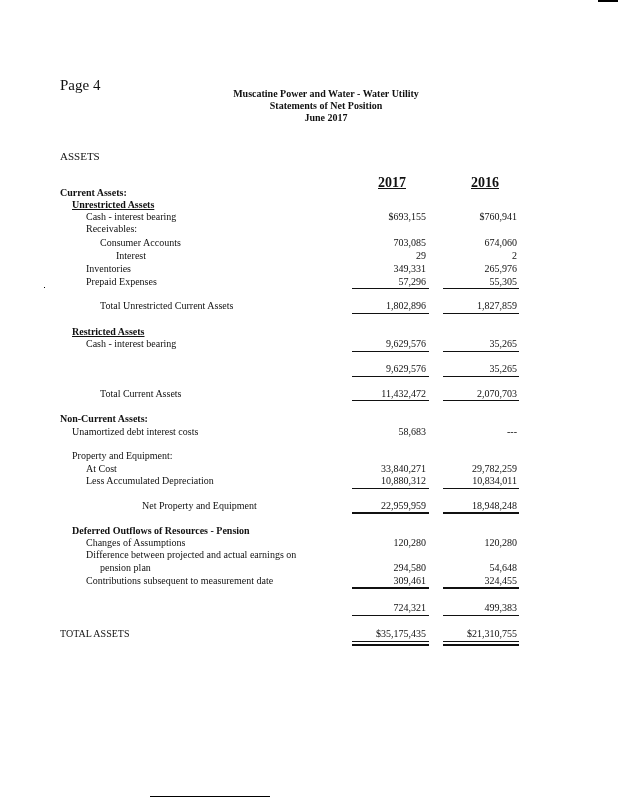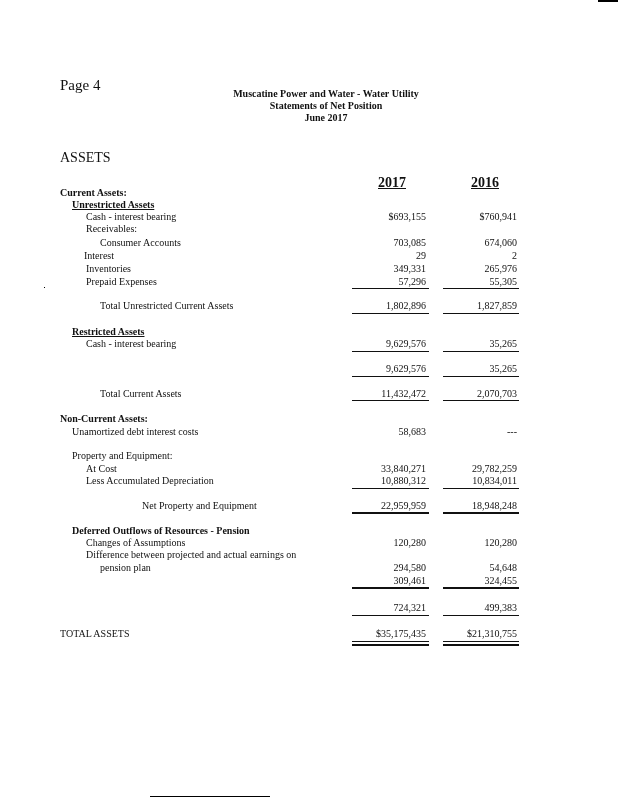--- a/index.html
+++ b/index.html
@@ -5,21 +5,21 @@
   html, body { margin: 0; padding: 0; }
   body {
     width: 618px; height: 800px; background: #ffffff; position: relative; overflow: hidden;
     font-family: "Liberation Serif", "DejaVu Serif", serif; color: #111; font-size: 10px;
   }
   .page-label { position: absolute; left: 60px; top: 77px; font-size: 15px; }
   .hdr { position: absolute; left: 0; width: 618px; text-align: center; font-weight: bold; font-size: 10px; }
   .hdr1 { top: 88px; left: 17px; }
   .hdr2 { top: 100px; left: 17px; }
   .hdr3 { top: 112px; left: 17px; }
-  .assets-title { position: absolute; left: 60px; top: 150px; font-size: 14px; }
+  .assets-title { position: absolute; left: 60px; top: 150px; font-size: 11px; }
   .colhead { position: absolute; top: 175px; width: 80px; text-align: center; text-decoration: underline; font-weight: bold; font-size: 14px; }
   .c17h { left: 352px; }
   .c16h { left: 445px; }
 
   .row { position: absolute; left: 0; width: 618px; height: 12px; line-height: 12px; }
   .lbl { position: absolute; white-space: nowrap; }
   .v { position: absolute; width: 76px; text-align: right; white-space: nowrap; }
   .v17 { left: 350px; }
   .v16 { left: 441px; }
   .b { font-weight: bold; }
@@ -59,21 +59,21 @@
 </div>
 <div class="row" style="top:223px">
   <span class="lbl" style="left:86px">Receivables:</span>
 </div>
 <div class="row" style="top:237px">
   <span class="lbl" style="left:100px">Consumer Accounts</span>
   <span class="v v17">703,085</span>
   <span class="v v16">674,060</span>
 </div>
 <div class="row" style="top:250px">
-  <span class="lbl" style="left:84px">Interest</span>
+  <span class="lbl" style="left:116px">Interest</span>
   <span class="v v17">29</span>
   <span class="v v16">2</span>
 </div>
 <div class="row" style="top:263px">
   <span class="lbl" style="left:86px">Inventories</span>
   <span class="v v17">349,331</span>
   <span class="v v16">265,976</span>
 </div>
 <div class="row" style="top:276px">
   <span class="lbl" style="left:86px">Prepaid Expenses</span>
@@ -159,20 +159,21 @@
 </div>
 <div class="row" style="top:549px">
   <span class="lbl" style="left:86px">Difference between projected and actual earnings on</span>
 </div>
 <div class="row" style="top:562px">
   <span class="lbl" style="left:100px">pension plan</span>
   <span class="v v17">294,580</span>
   <span class="v v16">54,648</span>
 </div>
 <div class="row" style="top:575px">
+  <span class="lbl" style="left:86px">Contributions subsequent to measurement date</span>
   <span class="v v17">309,461</span>
   <span class="v v16">324,455</span>
 </div>
 <div class="rule r17 thick" style="top:587px"></div>
 <div class="rule r16 thick" style="top:587px"></div>
 
 <div class="row" style="top:602px">
   <span class="v v17">724,321</span>
   <span class="v v16">499,383</span>
 </div>

